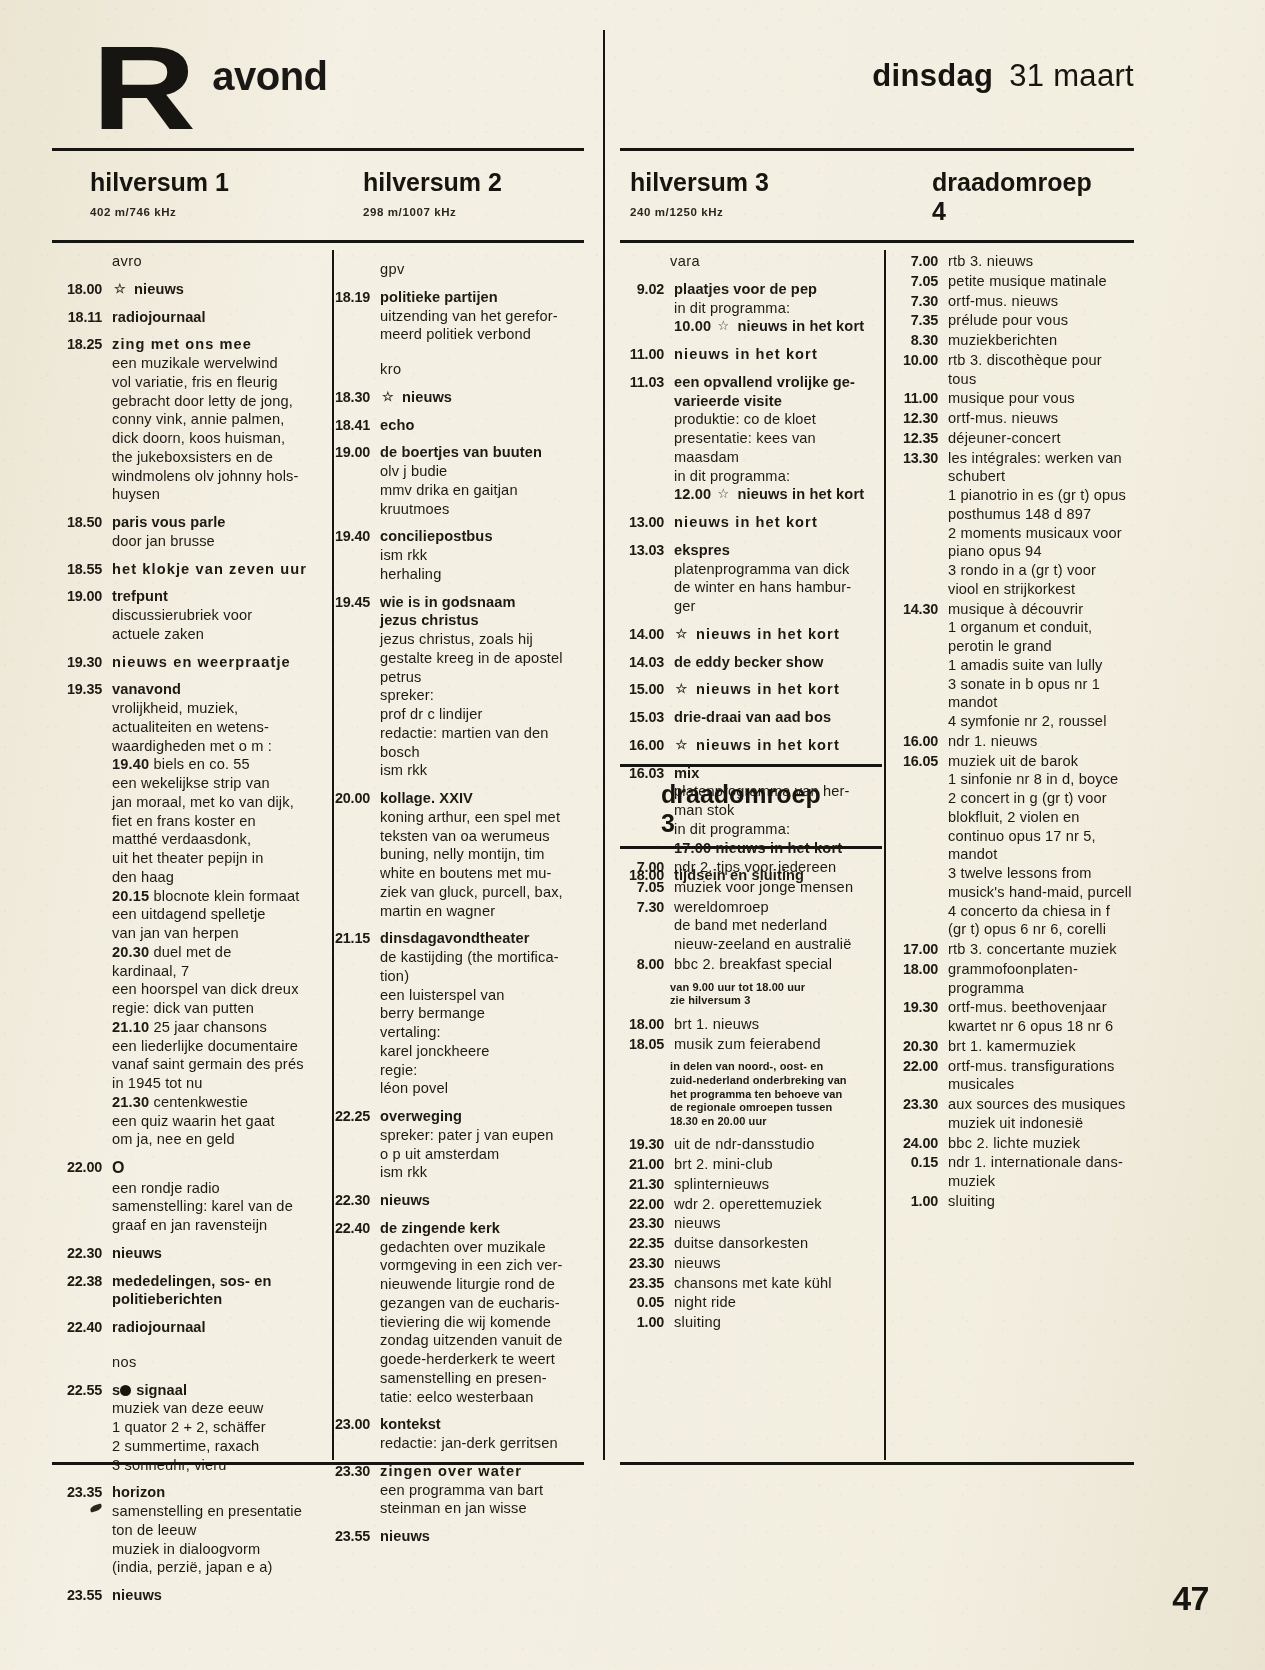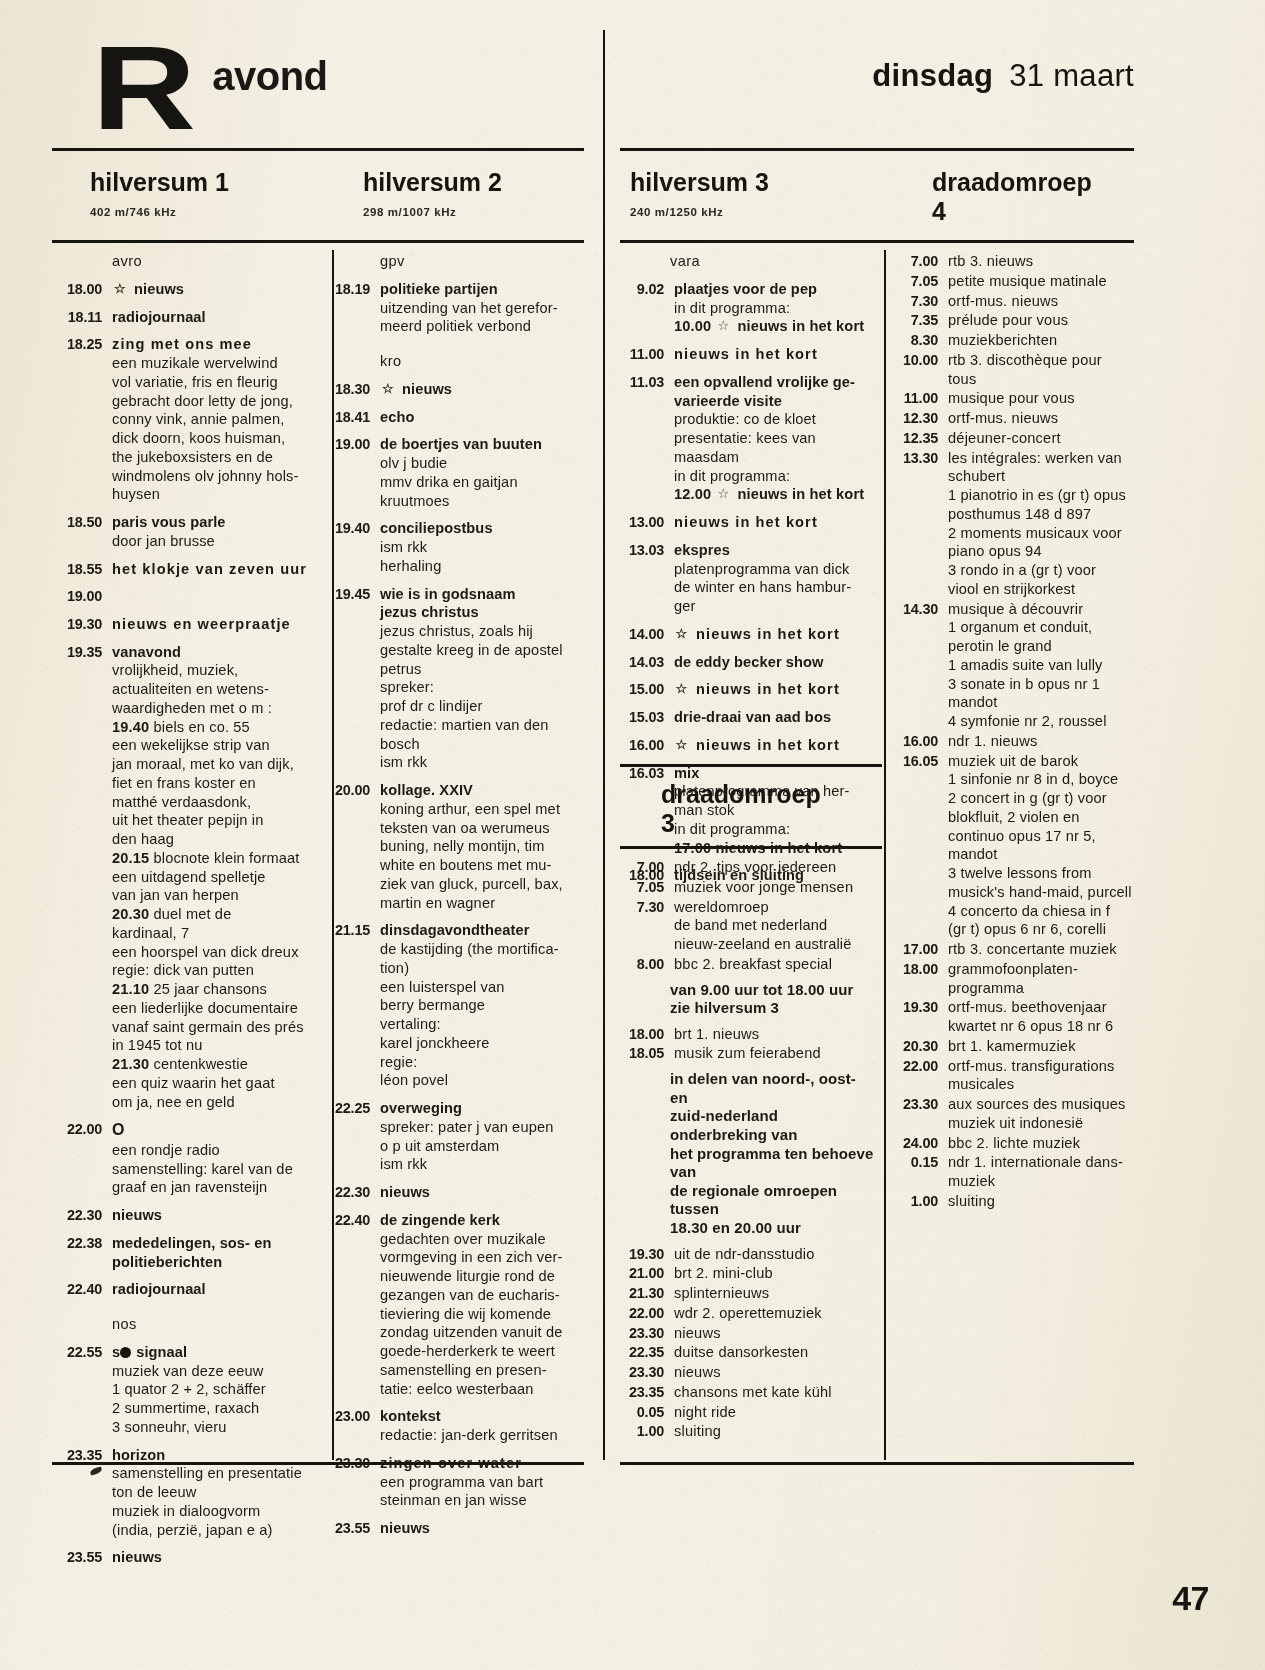--- a/index.html
+++ b/index.html
@@ -146,21 +146,21 @@
     font-weight: normal;
     letter-spacing: 0.2px;
   }
   .broadcaster {
     font-weight: normal;
     letter-spacing: 0.4px;
     margin-bottom: 2px;
   }
   .small-bold {
     font-weight: bold;
-    font-size: 15px;
+    font-size: 11px;
     line-height: 1.24;
     letter-spacing: 0.1px;
   }
   .star {
     display: inline-block;
     width: 16px;
     text-align: center;
     font-size: 13px;
     color: #3a362c;
     margin-right: 6px;
@@ -297,20 +297,25 @@
         </div>
       </div>
       <div class="entry gap">
         <div class="time">18.55</div>
         <div class="body">
           <div class="ttl sp"><span>het klokje van zeven uur</span></div>
         </div>
       </div>
       <div class="entry gap">
         <div class="time">19.00</div>
+        <div class="body">
+          <div class="ttl"><span>trefpunt</span></div>
+          <div class="sub">discussierubriek voor</div>
+          <div class="sub">actuele zaken</div>
+        </div>
       </div>
       <div class="entry gap">
         <div class="time">19.30</div>
         <div class="body">
           <div class="ttl sp"><span>nieuws en weerpraatje</span></div>
         </div>
       </div>
       <div class="entry gap">
         <div class="time">19.35</div>
         <div class="body">
@@ -391,21 +396,21 @@
         </div>
         <div class="leafmark" style="top: 22px;"></div>
       </div>
       <div class="entry gap">
         <div class="time">23.55</div>
         <div class="body">
           <div class="ttl"><span>nieuws</span></div>
         </div>
       </div>
     </div>
-  <div class="col" id="col-h2" style="left:320px; top:252px; width:268px;">
+  <div class="col" id="col-h2" style="left:320px; top:260px; width:268px;">
       <div class="broadcaster" style="margin-left: 60px;">gpv</div>
       <div class="entry gap">
         <div class="time">18.19</div>
         <div class="body">
           <div class="ttl"><span>politieke partijen</span></div>
           <div class="sub">uitzending van het gerefor-</div>
           <div class="sub">meerd politiek verbond</div>
         </div>
       </div>
       <div class="broadcaster" style="margin-top: 16px; margin-left: 60px;">kro</div>

